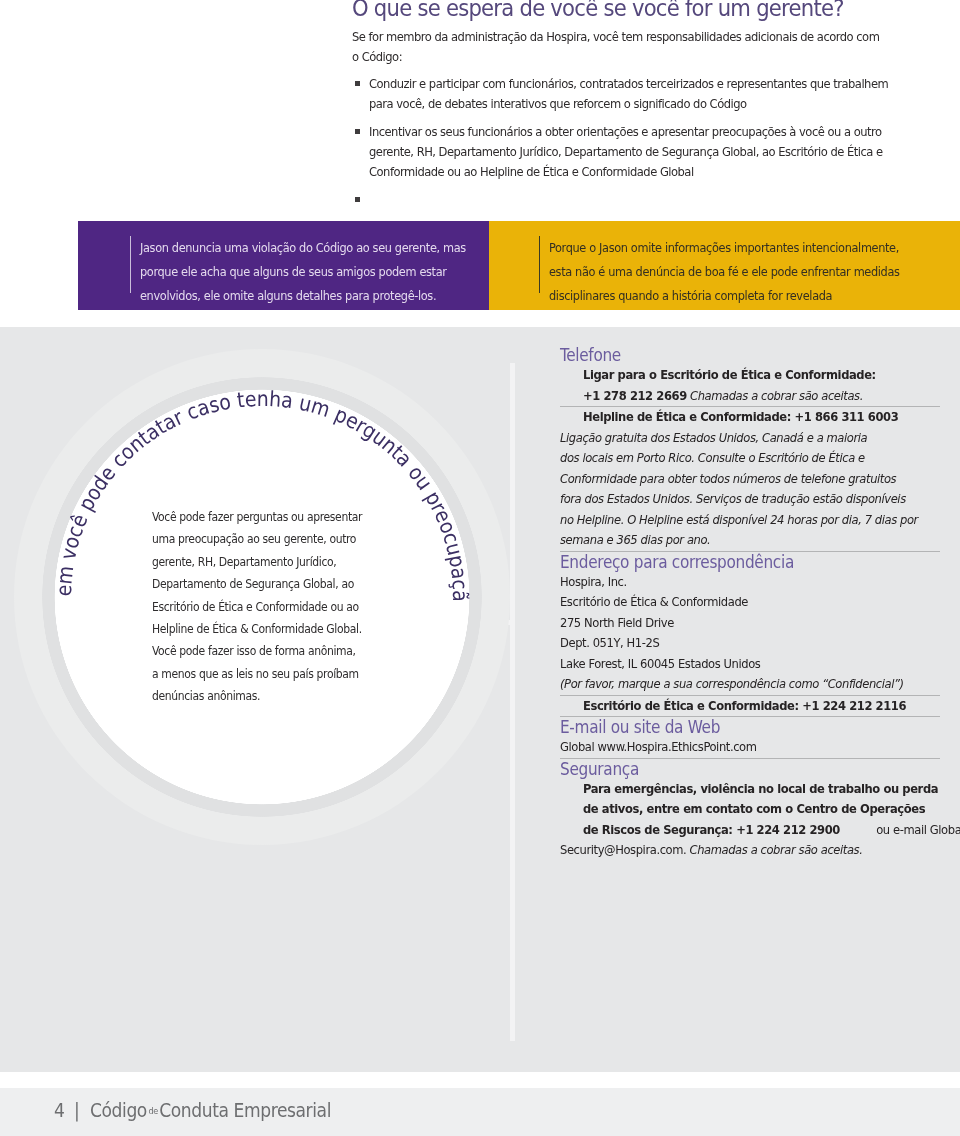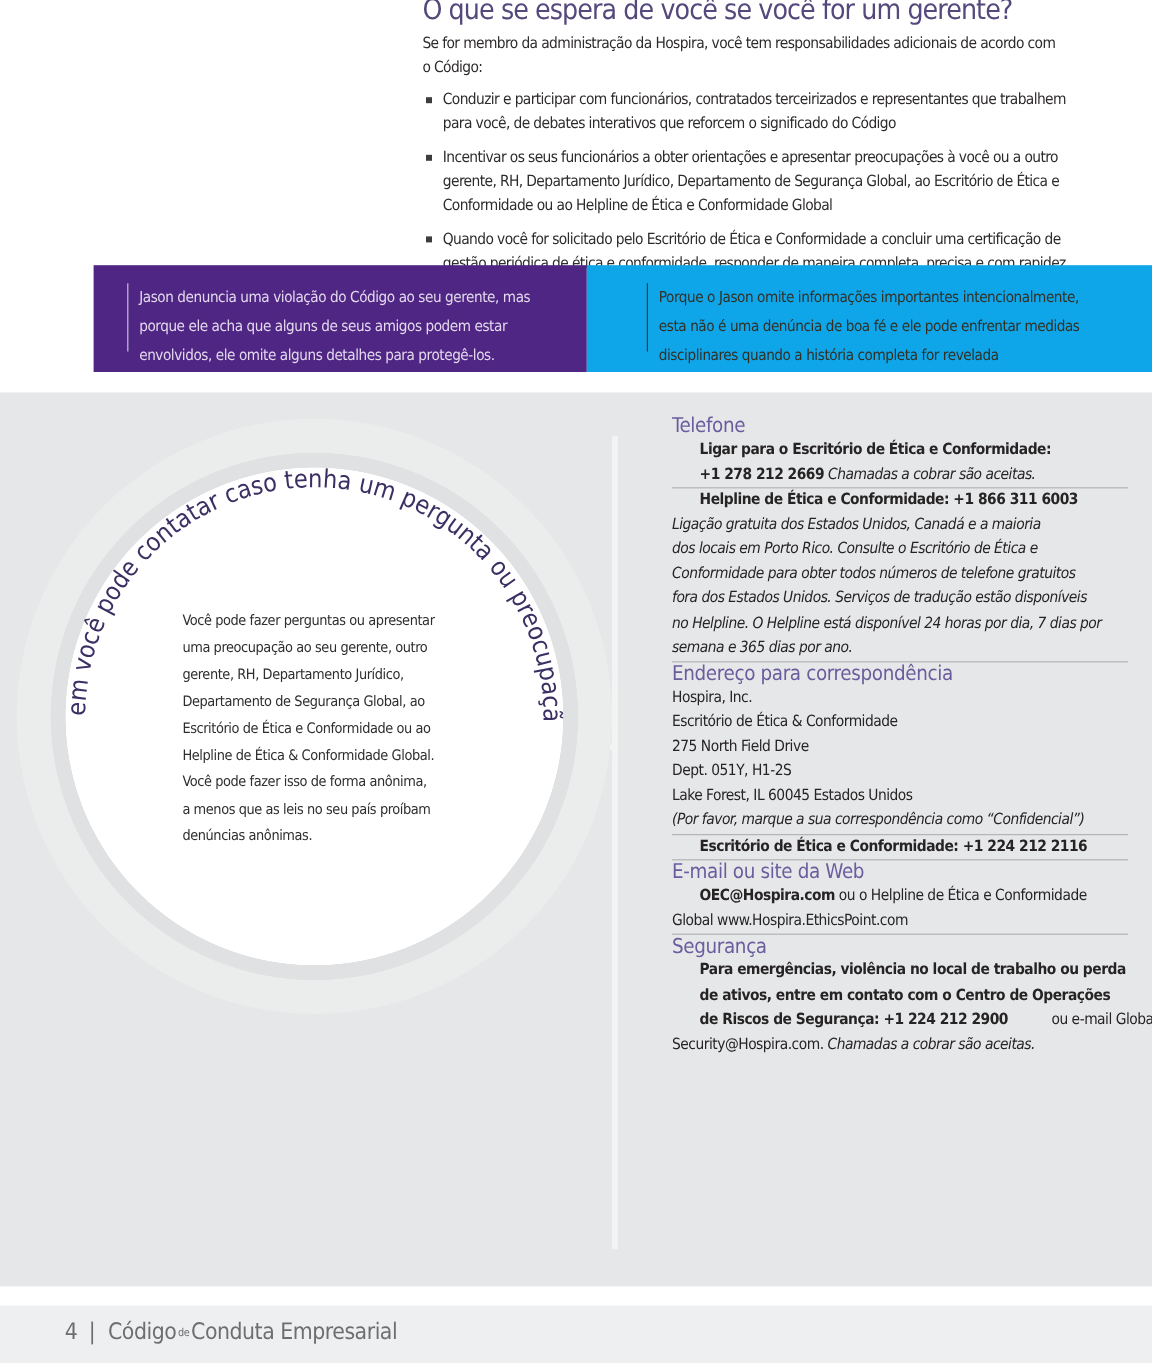--- a/index.html
+++ b/index.html
@@ -19,22 +19,22 @@
   .sec-intro{margin:0;position:absolute;top:27px;left:0;
              font-size:12.8px;line-height:20px;letter-spacing:-0.5px;color:#2e2b2c;}
   .bullets{list-style:none;margin:0;padding:0;position:absolute;top:74px;left:0;}
   .bullets li{position:relative;padding-left:17px;margin-bottom:8px;
               font-size:12.8px;line-height:20px;letter-spacing:-0.5px;color:#2e2b2c;}
   .bsq{position:absolute;left:3px;top:7px;width:5px;height:5px;background:#3f3c3d;}
 
   
   .scen{position:absolute;left:78px;top:221px;width:882px;height:89px;display:flex;white-space:nowrap;}
   .scen-purple{width:411px;background:#4F2683;position:relative;}
-  .scen-green{flex:1;background:#0ea5e9;position:relative;}
-  .scen-inner{position:absolute;left:28px;top:15px;padding-left:9px;
+  .scen-green{flex:1;background:#eab308;position:relative;}
+  .scen-inner{position:absolute;left:52px;top:15px;padding-left:9px;
               border-left:1px solid rgba(255,255,255,0.7);
               font-size:12.6px;line-height:24px;letter-spacing:-0.35px;color:#e4daee;height:57px;}
   .scen-green .scen-inner{left:50px;border-left-color:#3c3b24;color:#332f22;}
 
   
   .gray-sec{position:absolute;left:0;top:327px;width:960px;height:745px;background:#E6E7E8;}
   .conn-v{position:absolute;left:510px;top:36px;width:5px;height:678px;background:#f3f3f4;}
   .conn-h{position:absolute;left:432px;top:293px;width:83px;height:5px;background:#f3f3f4;}
 
   .ring{position:absolute;left:14px;top:22px;width:496px;height:496px;border-radius:50%;
@@ -70,21 +70,21 @@
 <body>
 
 <div class="page">
 
   <div class="top-sec">
     <h1 class="sec-title">O que se espera de você se você for um gerente?</h1>
     <p class="sec-intro">Se for membro da administração da Hospira, você tem responsabilidades adicionais de acordo com<br>o Código:</p>
     <ul class="bullets">
       <li><span class="bsq"></span><span class="btx">Conduzir e participar com funcionários, contratados terceirizados e representantes que trabalhem<br>para você, de debates interativos que reforcem o significado do Código</span></li>
       <li><span class="bsq"></span><span class="btx">Incentivar os seus funcionários a obter orientações e apresentar preocupações à você ou a outro<br>gerente, RH, Departamento Jurídico, Departamento de Segurança Global, ao Escritório de Ética e<br>Conformidade ou ao Helpline de Ética e Conformidade Global</span></li>
-      <li><span class="bsq"></span><span class="btx">Quando você for solicitado pelo Escritório de Ética e Conformidade a concluir uma certificação de<br>gestão periódica de ética e conformidade, responder de maneira completa, precisa e com rapidez</span></li>
+      <li><span class="bsq"></span></li>
     </ul>
   </div>
 
   <div class="scen">
     <div class="scen-purple">
       <div class="scen-inner">Jason denuncia uma violação do Código ao seu gerente, mas<br>porque ele acha que alguns de seus amigos podem estar<br>envolvidos, ele omite alguns detalhes para protegê-los.</div>
     </div>
     <div class="scen-green">
       <div class="scen-inner">Porque o Jason omite informações importantes intencionalmente,<br>esta não é uma denúncia de boa fé e ele pode enfrentar medidas<br>disciplinares quando a história completa for revelada</div>
     </div>
@@ -144,21 +144,20 @@
         <div class="cbody">
           <div class="b">Escritório de Ética e Conformidade: +1 224 212 2116</div>
         </div>
         <div class="hr"></div>
       </div>
 
       <div class="cblock">
         <span class="cicon ic-computer"></span>
         <div class="chead">E-mail ou site da Web</div>
         <div class="cbody">
-          <div><span class="b">OEC@Hospira.com</span><span> ou o Helpline de Ética e Conformidade</span></div>
           <div><span>Global </span><span class="lnk">www.Hospira.EthicsPoint.com</span></div>
         </div>
         <div class="hr"></div>
       </div>
 
       <div class="cblock">
         <span class="cicon ic-lock"></span>
         <div class="chead">Segurança</div>
         <div class="cbody">
           <div class="b"><span>Para emergências, violência no local de trabalho ou perda<br>de ativos, entre em contato com o Centro de Operações<br>de Riscos de Segurança: +1 224 212 2900</span><span class="r"> ou e-mail Global.</span></div>

